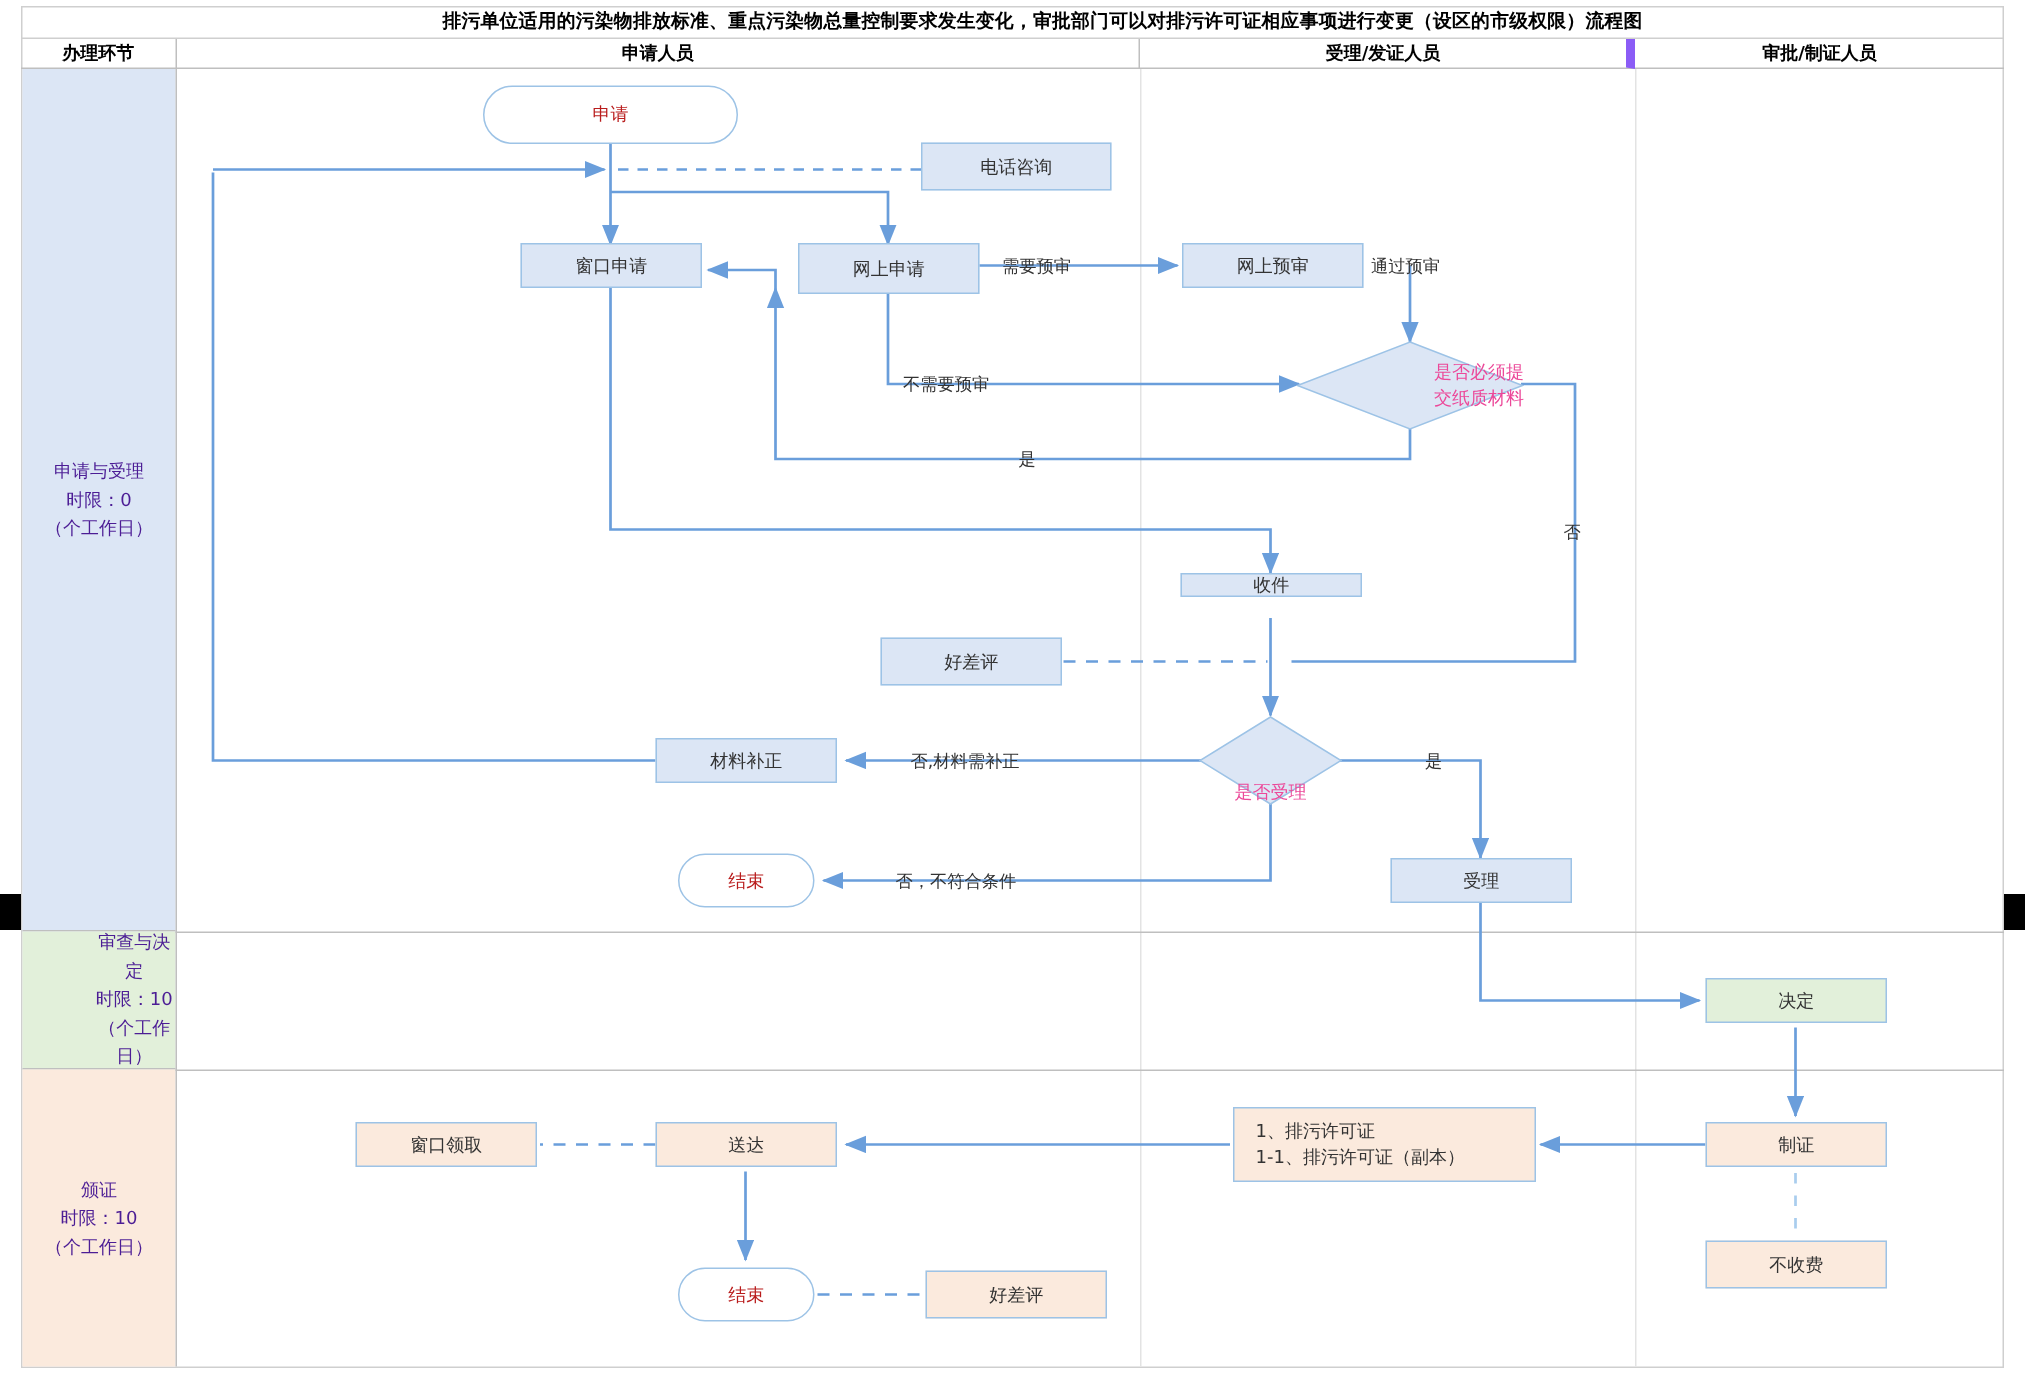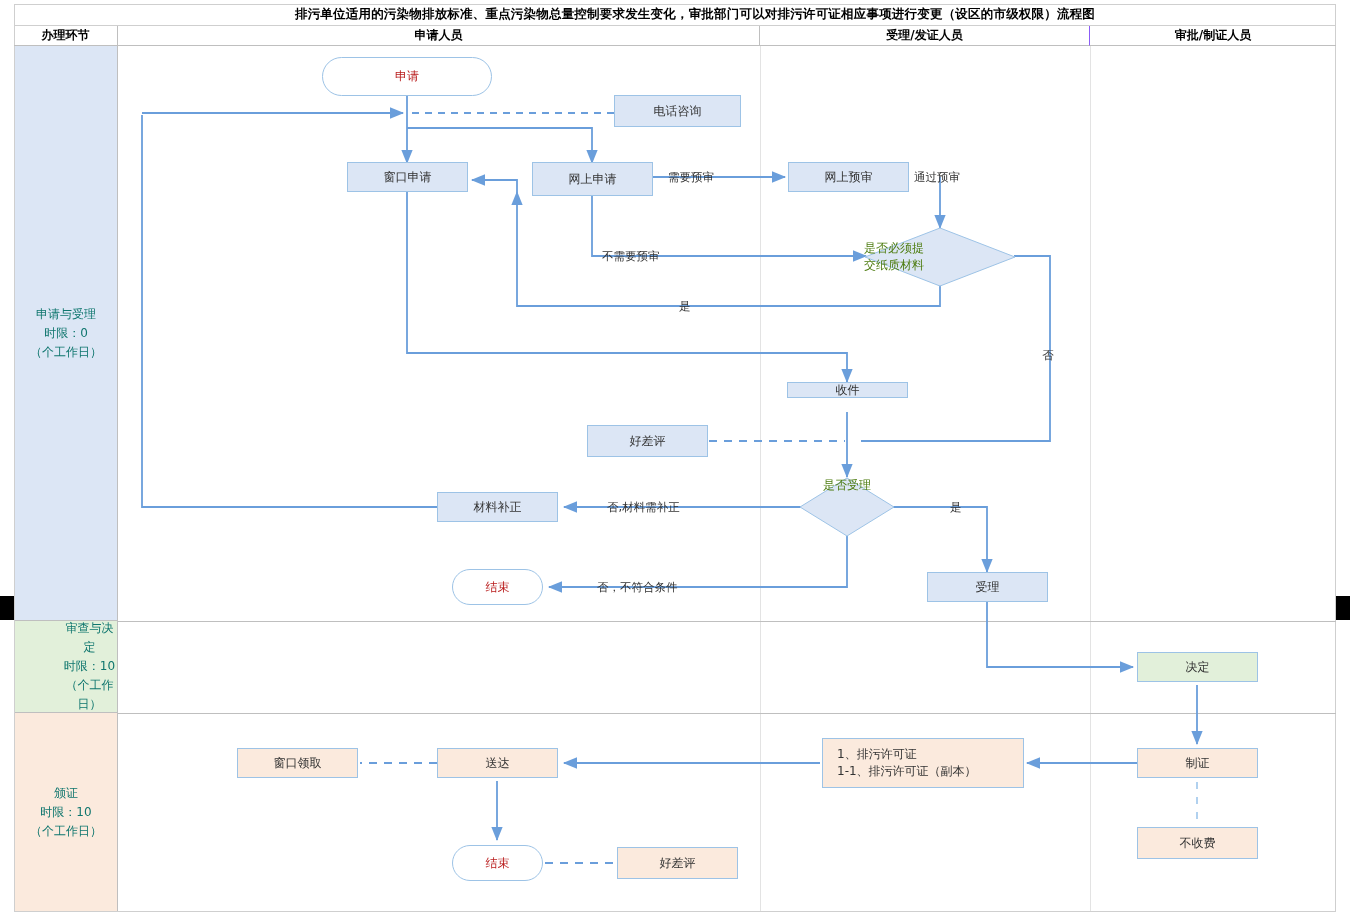--- a/index.html
+++ b/index.html
@@ -10,46 +10,46 @@
   .frame{position:absolute;left:14px;top:4px;width:1322px;height:908px;border:1px solid #cfcfcf;box-sizing:border-box;}
   .title-bar{position:absolute;left:14px;top:4px;width:1322px;height:22px;border-bottom:1px solid #cfcfcf;box-sizing:border-box;
              display:flex;align-items:center;justify-content:center;padding-left:40px;}
   .title-bar span{font-size:12.5px;font-weight:bold;color:#000;letter-spacing:.2px;}
 
   .hdr-row{position:absolute;top:26px;height:20px;border-bottom:1px solid #bfbfbf;box-sizing:border-box;
            display:flex;align-items:center;justify-content:center;}
   .hdr-row span{font-size:12px;font-weight:bold;color:#000;}
   .hdr-stage{left:14px;width:104px;border-right:1px solid #bfbfbf;}
   .hdr-apply{left:118px;width:642px;border-right:1px solid #bfbfbf;}
-  .hdr-accept{left:760px;width:330px;border-right:1px solid #8b5cf6;}
+  .hdr-accept{left:760px;width:330px;border-right:6px solid #8b5cf6;}
   .hdr-approve{left:1090px;width:246px;}
 
   
   .stage{position:absolute;left:15px;width:102px;box-sizing:border-box;border-bottom:1px solid #bfbfbf;
          display:flex;align-items:center;justify-content:center;text-align:center;}
-  .stage .txt{font-size:12px;color:#0f766e;line-height:19px;}
+  .stage .txt{font-size:12px;color:#4c1d95;line-height:19px;}
   .stage-1{top:46px;height:575px;background:#dce6f5;}
   .stage-2{top:621px;height:92px;background:#e2f0da;padding-left:47px;}
   .stage-3{top:713px;height:198px;background:#fbeadd;border-bottom:none;}
 
   
   .lane-sep{position:absolute;width:1px;background:#e3e3e3;}
   .lane-row-sep{position:absolute;height:1px;background:#bfbfbf;}
   .stage-col-sep{position:absolute;left:117px;top:46px;width:1px;height:865px;background:#bfbfbf;}
 
   
   .node{position:absolute;box-sizing:border-box;display:flex;align-items:center;justify-content:center;
         text-align:center;font-size:12px;line-height:17px;}
   .n-blue{background:#dce6f5;border:1px solid #9dc3e6;color:#333;}
   .n-green{background:#e2f0da;border:1px solid #9dc3e6;color:#333;}
   .n-orange{background:#fbeadd;border:1px solid #9dc3e6;color:#333;}
   .n-term{background:#ffffff;border:1px solid #9dc3e6;border-radius:22px;color:#b91c1c;}
   .n-left{justify-content:flex-start;text-align:left;padding-left:14px;}
-  .diamond-label{position:absolute;display:flex;align-items:flex-start;justify-content:center;
-                 text-align:center;font-size:12px;line-height:17px;color:#4d7c0f;}
+  .diamond-label{position:absolute;display:flex;align-items:flex-end;justify-content:center;
+                 text-align:center;font-size:12px;line-height:17px;color:#ec4899;}
 
   
   .elabel{position:absolute;font-size:11.5px;color:#333;white-space:nowrap;background:transparent;}
   .elabel.vert{writing-mode:vertical-rl;text-orientation:upright;}
 
   svg.edges{position:absolute;left:0;top:0;width:1350px;height:916px;pointer-events:none;}
 
   
   .blk{position:absolute;background:#000;}
 </style>

